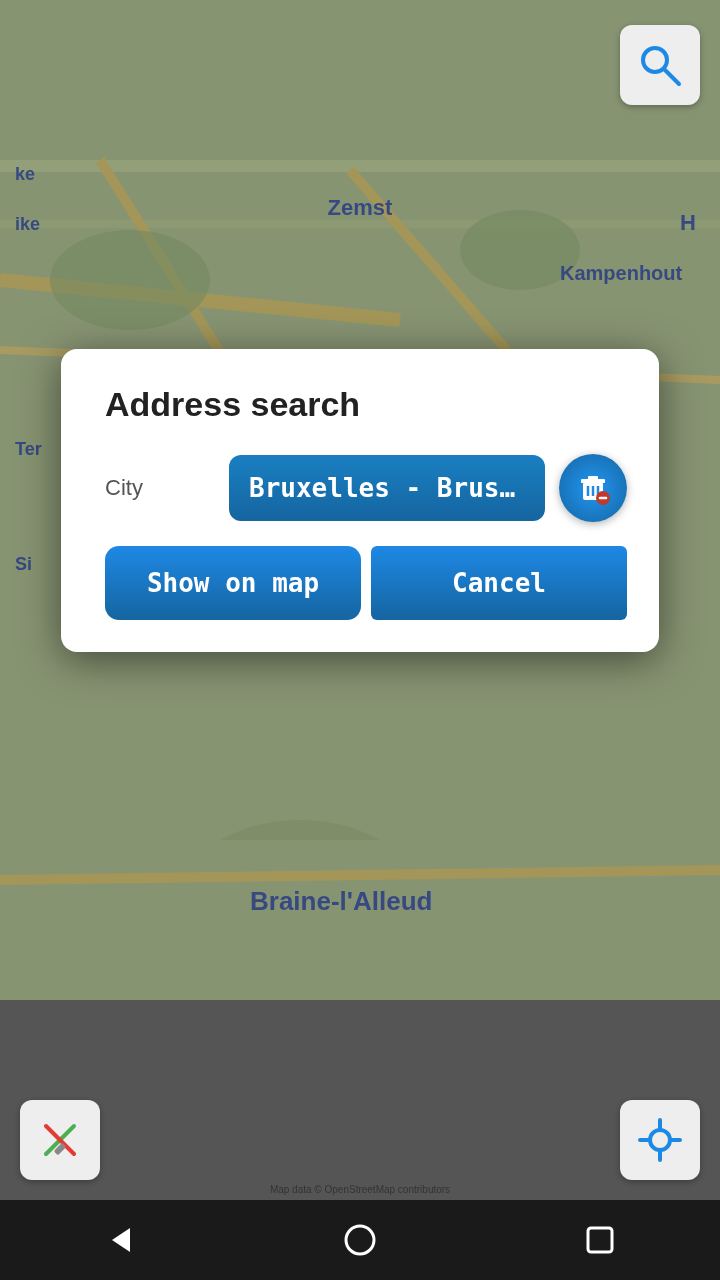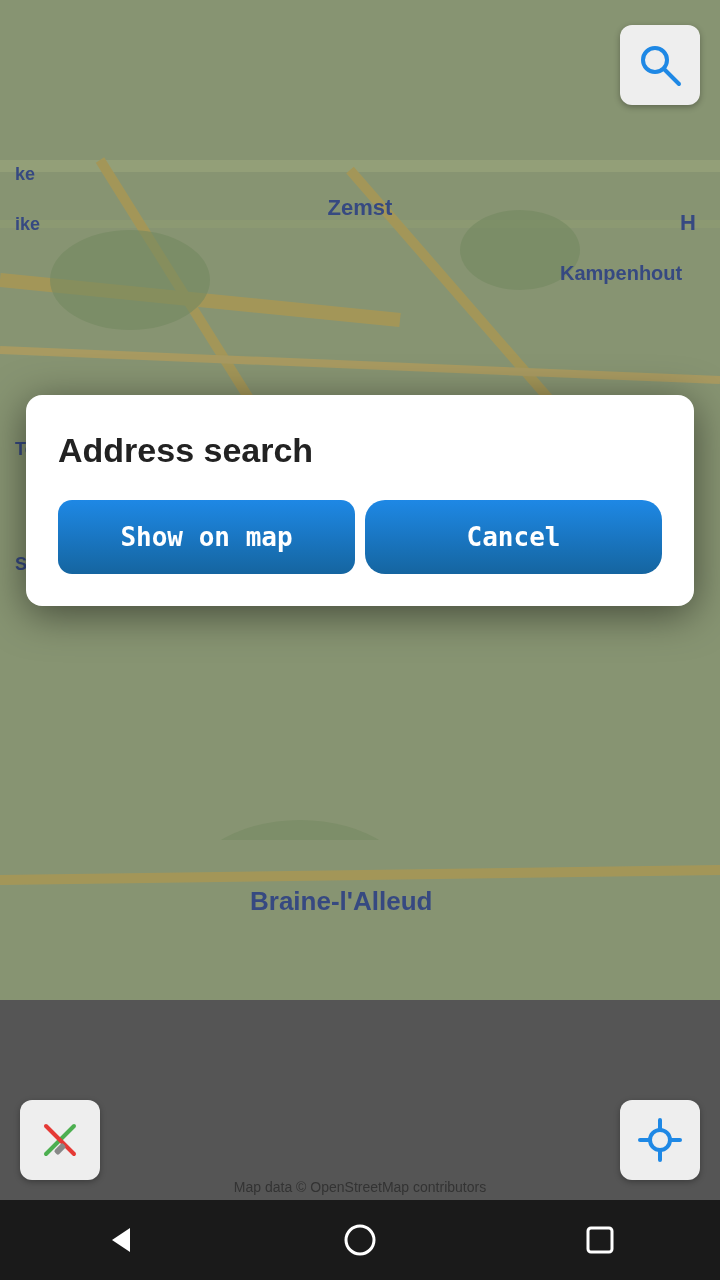--- a/index.html
+++ b/index.html
@@ -66,21 +66,21 @@
       height: 80px;
     }
 
     
     .map-footer-text {
       position: absolute;
       bottom: 85px;
       left: 0;
       width: 100%;
       text-align: center;
-      font-size: 14px;
+      font-size: 10px;
       color: #333;
       z-index: 5;
     }
 
     
     .search-btn {
       position: absolute;
       top: 25px;
       right: 20px;
       width: 80px;
@@ -140,22 +140,22 @@
       z-index: 20;
       display: flex;
       align-items: center;
       justify-content: center;
     }
 
     
     .dialog {
       background: white;
       border-radius: 16px;
-      padding: 36px 32px 32px 32px;
-      width: 668px;
+      padding: 36px 32px 32px 44px;
+      width: 598px;
       box-shadow: 0 8px 40px rgba(0,0,0,0.5);
     }
 
     .dialog-title {
       font-size: 34px;
       font-weight: bold;
       color: #222;
       margin-bottom: 30px;
     }
 
@@ -227,21 +227,21 @@
       font-weight: bold;
       cursor: pointer;
       font-family: monospace;
     }
 
     .cancel-btn {
       flex: 1;
       background: linear-gradient(180deg, #1e88e5, #1565a0);
       color: white;
       border: none;
-      border-radius: 20px;
+      border-radius: 6px;
       padding: 22px 10px;
       font-size: 26px;
       font-weight: bold;
       cursor: pointer;
       font-family: monospace;
     }
   </style>
 </head>
 <body>
 
@@ -282,20 +282,36 @@
   <svg width="50" height="50" viewBox="0 0 50 50">
     <circle cx="20" cy="20" r="12" stroke="#1e88e5" stroke-width="4" fill="none"></circle>
     <line x1="30" y1="30" x2="44" y2="44" stroke="#1e88e5" stroke-width="4" stroke-linecap="round"></line>
   </svg>
 </button>
 
 <div class="modal-overlay">
   <div class="dialog">
     <div class="dialog-title">Address search</div>
 
+    <div class="form-row">
+      <div class="form-label">City</div>
+      <button class="form-input">Bruxelles - Brus...</button>
+      <button class="delete-btn">
+        <svg class="delete-icon-svg" viewBox="0 0 36 36" xmlns="http://www.w3.org/2000/svg">
+          <rect x="8" y="12" width="20" height="18" rx="2" fill="white"></rect>
+          <rect x="6" y="9" width="24" height="4" rx="1" fill="white"></rect>
+          <rect x="13" y="6" width="10" height="4" rx="1" fill="white"></rect>
+          <line x1="13" y1="16" x2="13" y2="26" stroke="#1e88e5" stroke-width="2.5"></line>
+          <line x1="18" y1="16" x2="18" y2="26" stroke="#1e88e5" stroke-width="2.5"></line>
+          <line x1="23" y1="16" x2="23" y2="26" stroke="#1e88e5" stroke-width="2.5"></line>
+          <circle cx="28" cy="28" r="7" fill="#c0392b"></circle>
+          <line x1="25" y1="28" x2="31" y2="28" stroke="white" stroke-width="2.5" stroke-linecap="round"></line>
+        </svg>
+      </button>
+    </div>
 
 
 
     <div class="dialog-buttons">
       <button class="show-map-btn">Show on map</button>
       <button class="cancel-btn">Cancel</button>
     </div>
   </div>
 </div>
 

